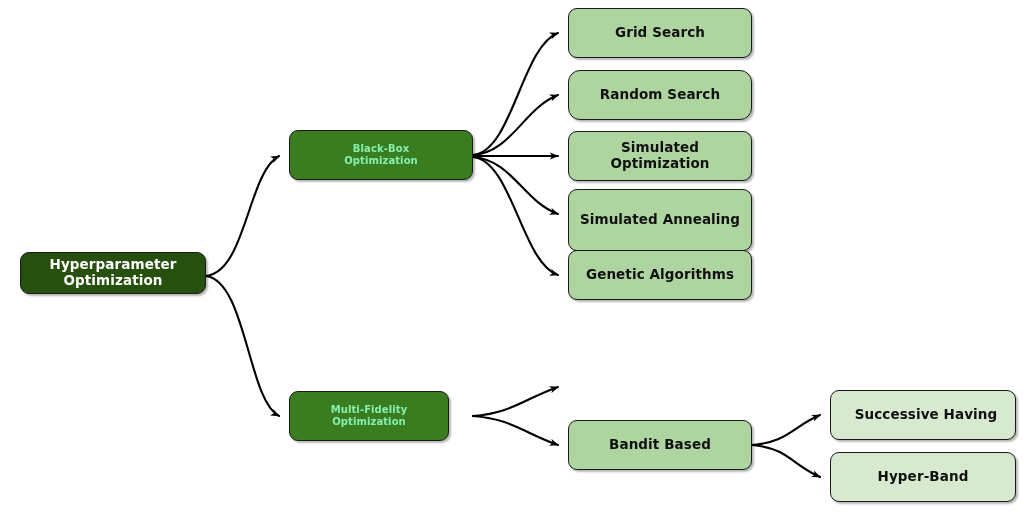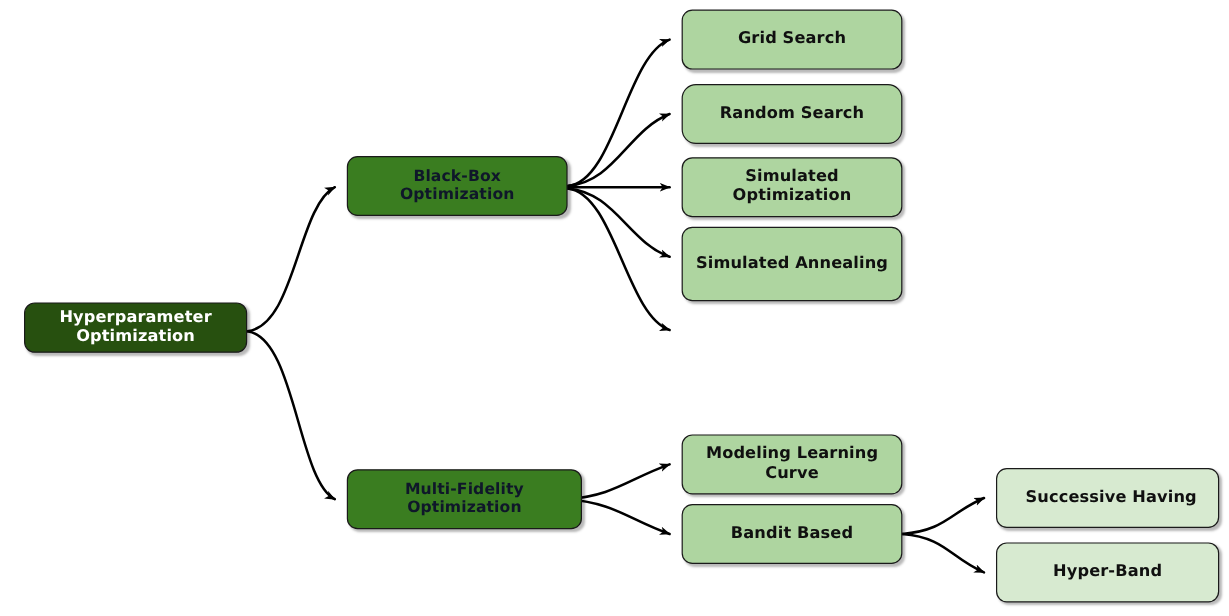--- a/index.html
+++ b/index.html
@@ -44,22 +44,22 @@
     padding: 2px 6px;
     z-index: 3;
   }
   .node.root {
     background: #27500f;
     color: #ffffff;
     font-size: 13.5px;
   }
   .node.branch {
     background: #3a7d20;
-    color: #0f172a;
-    font-size: 13px;
+    color: #86efac;
+    font-size: 10px;
   }
   .node.leaf-mid {
     background: #aed5a0;
     color: #101010;
     font-size: 13.5px;
   }
   .node.leaf-light {
     background: #d7ead0;
     color: #101010;
     font-size: 13.5px;
@@ -102,42 +102,41 @@
 
   <div class="node root" style="left:20px; top:252px; width:186px; height:42px;">
     <span class="node-label">Hyperparameter
 Optimization</span>
   </div>
 
   <div class="node branch" style="left:289px; top:130px; width:184px; height:50px;">
     <span class="node-label">Black-Box
 Optimization</span>
   </div>
-  <div class="node branch" style="left:289px; top:391px; width:196px; height:50px;">
+  <div class="node branch" style="left:289px; top:391px; width:160px; height:50px;">
     <span class="node-label">Multi-Fidelity
 Optimization</span>
   </div>
 
   <div class="node leaf-mid" style="left:568px; top:8px; width:184px; height:50px;">
     <span class="node-label">Grid Search</span>
   </div>
   <div class="node leaf-mid" style="left:568px; top:70px; width:184px; height:50px;border-radius:12px;">
     <span class="node-label">Random Search</span>
   </div>
   <div class="node leaf-mid" style="left:568px; top:131px; width:184px; height:50px;">
     <span class="node-label">Simulated Optimization</span>
   </div>
   <div class="node leaf-mid" style="left:568px; top:189px; width:184px; height:62px;">
     <span class="node-label">Simulated Annealing</span>
   </div>
+  <div class="node leaf-mid" style="left:568px; top:250px; width:184px; height:50px;">
+    <span class="node-label">Genetic Algorithms</span>
+  </div>
 
-  <div class="node leaf-mid" style="left:568px; top:362px; width:184px; height:50px;">
-    <span class="node-label">Modeling Learning
-Curve</span>
-  </div>
   <div class="node leaf-mid" style="left:568px; top:420px; width:184px; height:50px;">
     <span class="node-label">Bandit Based</span>
   </div>
 
   <div class="node leaf-light" style="left:830px; top:390px; width:186px; height:50px;padding-left:12px;">
     <span class="node-label">Successive Having</span>
   </div>
   <div class="node leaf-light" style="left:830px; top:452px; width:186px; height:50px;">
     <span class="node-label">Hyper-Band</span>
   </div>

